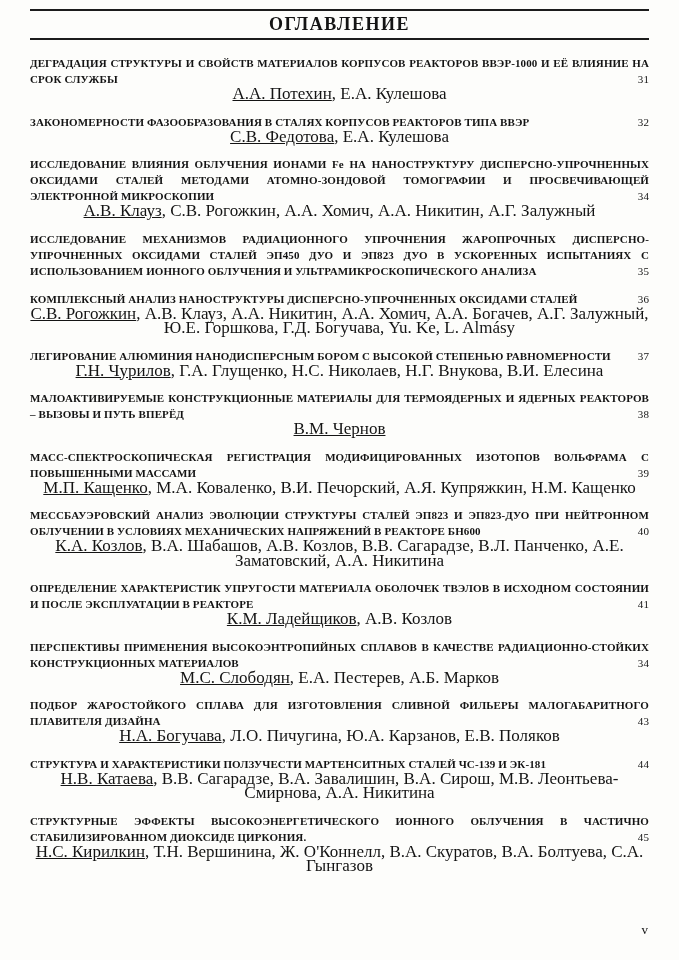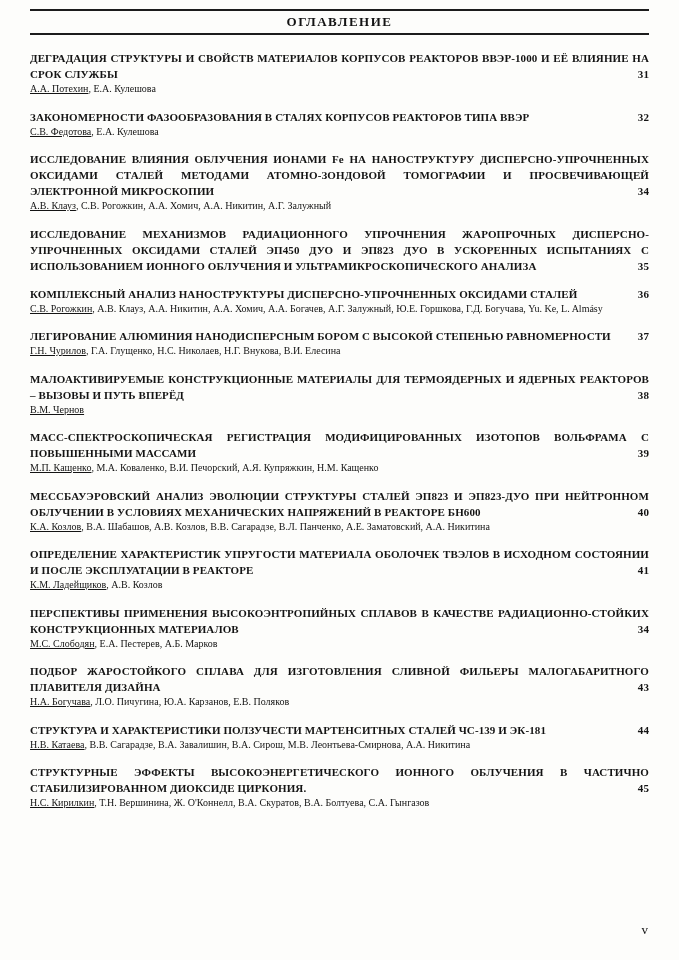--- a/index.html
+++ b/index.html
@@ -13,41 +13,42 @@
     position: relative;
     overflow: hidden;
   }
   .page { padding: 9px 30px 0 30px; }
 
   .toc-header { margin-bottom: 15px; }
   .rule { border-top: 2px solid #1c1c1c; height: 0; }
   .toc-title {
     text-align: center;
     font-weight: 700;
-    font-size: 13px;
+    font-size: 18px;
     letter-spacing: 1.5px;
     padding: 3px 0 3px 0;
   }
 
   .entry { margin-bottom: 12px; }
   .entry p { margin: 0; }
   .entry-title {
     font-weight: 700;
     font-size: 11px;
     line-height: 16px;
     text-align: justify;
     letter-spacing: 0.1px;
   }
   .pagenum {
     float: right;
-    font-weight: 700;
+    font-weight: 400;
   }
   .authors {
-    font-size: 10px;
+    font-size: 17px;
     line-height: 14.5px;
+    text-align: center;
   }
   .first-author { text-decoration: underline; }
 
   .footer-page {
     position: absolute;
     right: 31px;
     bottom: 22px;
     font-size: 13px;
   }
 </style>

